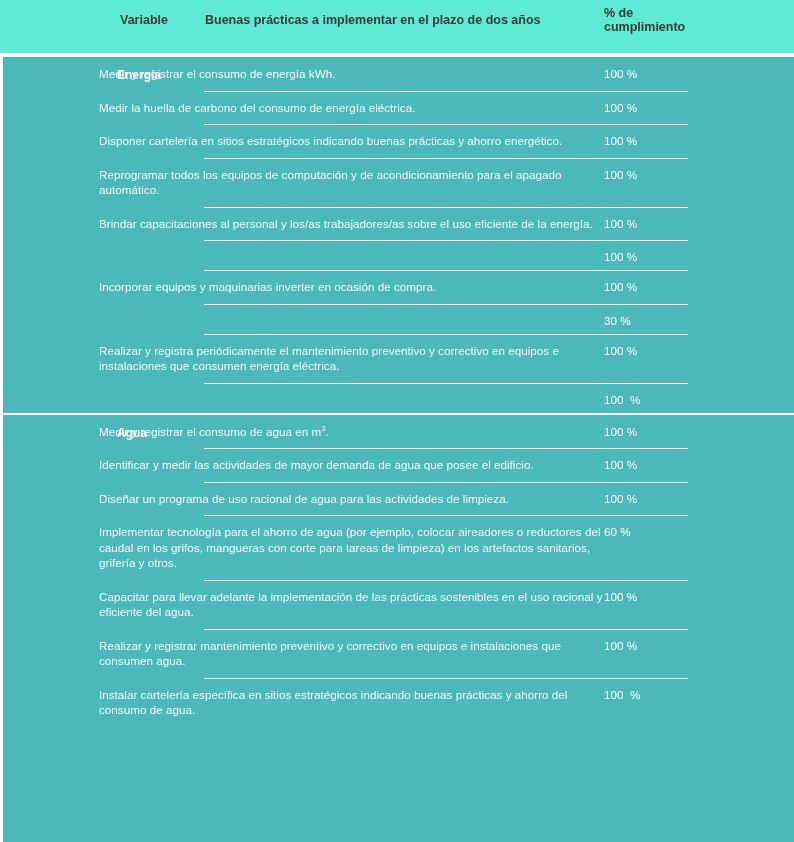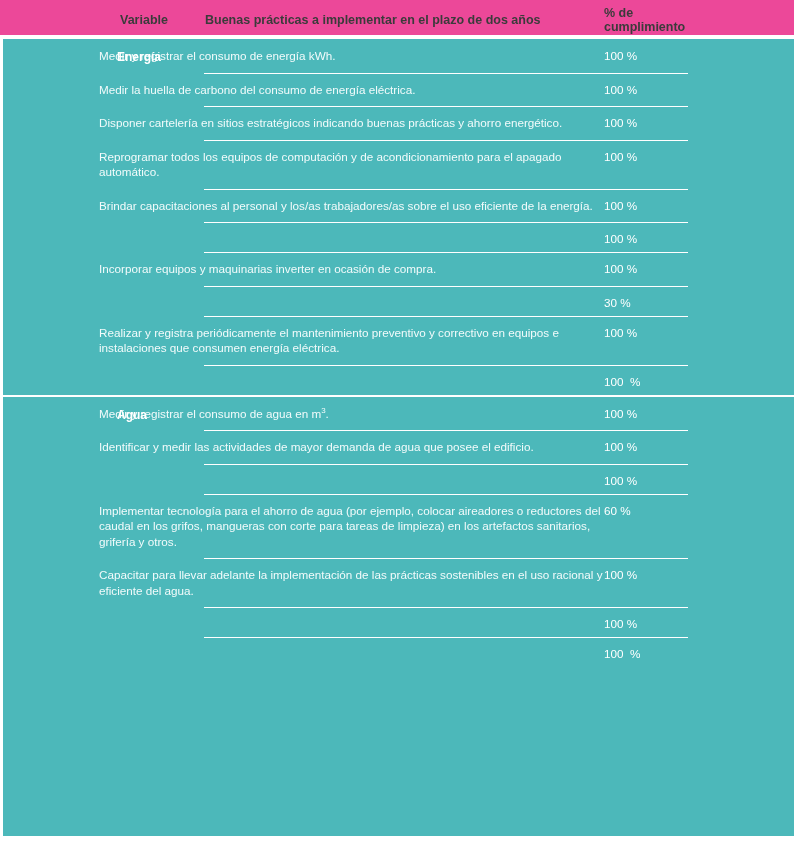--- a/index.html
+++ b/index.html
@@ -19,22 +19,22 @@
     position: relative;
     width: 794px;
     height: 842px;
     background: #ffffff;
     box-sizing: border-box;
   }
 
   
   .table-header {
     position: relative;
-    height: 35px;
-    background: #ec4899;
+    height: 53px;
+    background: #5eead4;
     box-sizing: border-box;
   }
   .table-header .hcell {
     position: absolute;
     color: #3b3b3b;
     font-weight: bold;
     font-size: 12.5px;
     line-height: 14px;
   }
   .hcell-variable { left: 120px; top: 13px; }
@@ -209,41 +209,44 @@
           </div>
         </div>
         <div class="row">
           <div class="row-inner">
             <div class="cell-practice">Identificar y medir las actividades de mayor demanda de agua que posee el edificio.</div>
             <div class="cell-percent">100 %</div>
           </div>
         </div>
         <div class="row">
           <div class="row-inner">
+            <div class="cell-practice">Diseñar un programa de uso racional de agua para las actividades de limpieza.</div>
             <div class="cell-percent">100 %</div>
           </div>
         </div>
         <div class="row">
           <div class="row-inner">
             <div class="cell-practice">Implementar tecnología para el ahorro de agua (por ejemplo, colocar aireadores o reductores del caudal en los grifos, mangueras con corte para tareas de limpieza) en los artefactos sanitarios, grifería y otros.</div>
             <div class="cell-percent">60 %</div>
           </div>
         </div>
         <div class="row">
           <div class="row-inner">
             <div class="cell-practice">Capacitar para llevar adelante la implementación de las prácticas sostenibles en el uso racional y eficiente del agua.</div>
             <div class="cell-percent">100 %</div>
           </div>
         </div>
         <div class="row">
           <div class="row-inner">
-            <div class="cell-percent">100 %</div>
-          </div>
-        </div>
-        <div class="row">
-          <div class="row-inner">
+            <div class="cell-practice">Realizar y registrar mantenimiento preventivo y correctivo en equipos e instalaciones que consumen agua.</div>
+            <div class="cell-percent">100 %</div>
+          </div>
+        </div>
+        <div class="row">
+          <div class="row-inner">
+            <div class="cell-practice">Instalar cartelería específica en sitios estratégicos indicando buenas prácticas y ahorro del consumo de agua.</div>
             <div class="cell-percent">100  %</div>
           </div>
         </div>
       </div>
     </div>
 
 </div>
 
 </body></html>

